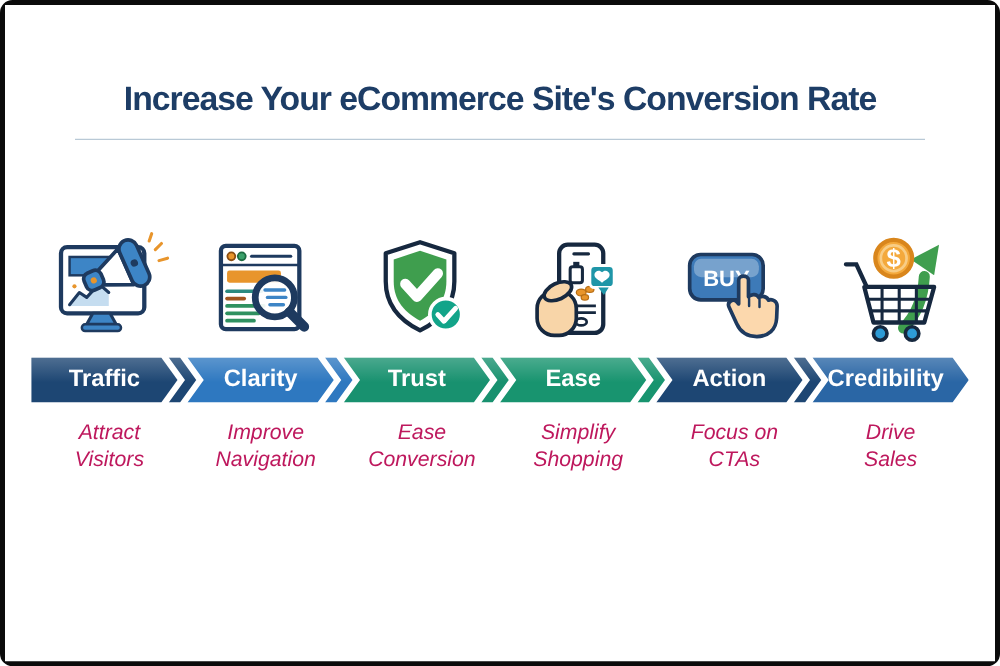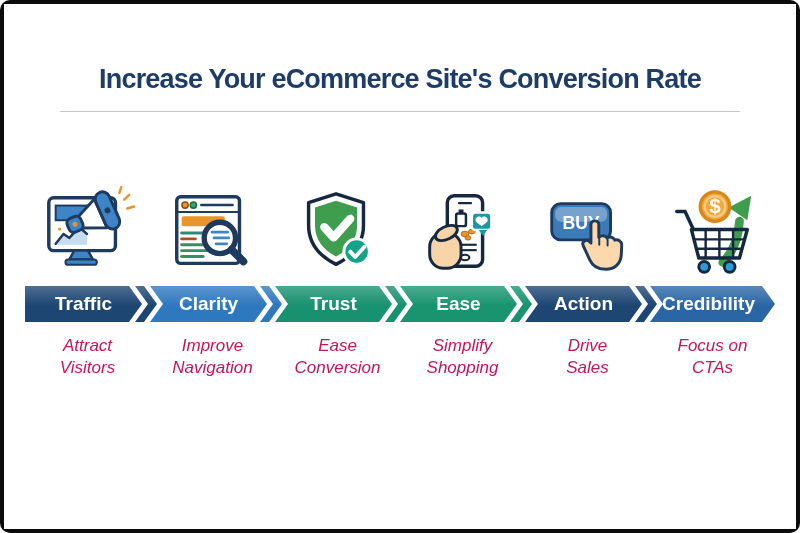--- a/index.html
+++ b/index.html
@@ -181,24 +181,24 @@
         </div>
         <div class="desc">
           <span>Ease</span><br>
           <span>Conversion</span>
         </div>
         <div class="desc">
           <span>Simplify</span><br>
           <span>Shopping</span>
         </div>
         <div class="desc">
+          <span>Focus on</span><br>
+          <span>CTAs</span>
+        </div>
+        <div class="desc">
           <span>Drive</span><br>
           <span>Sales</span>
-        </div>
-        <div class="desc">
-          <span>Focus on</span><br>
-          <span>CTAs</span>
         </div>
       </div>
 
     </div>
   </div>
 </div>
 
 </body></html>

